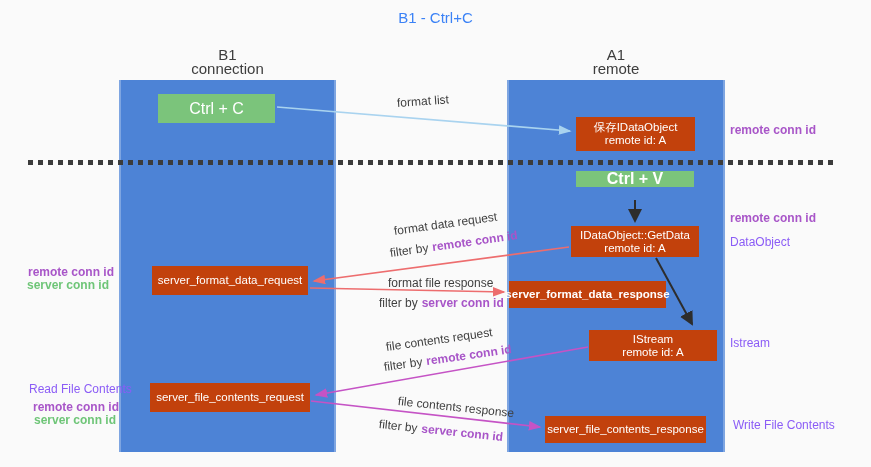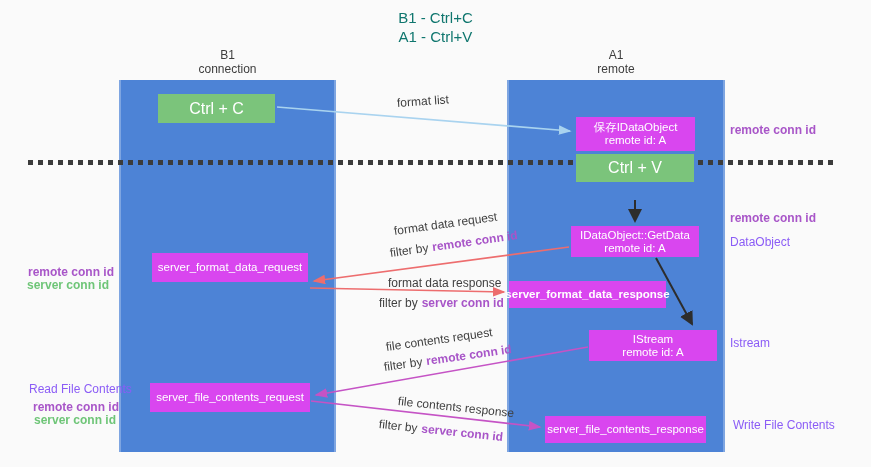--- a/index.html
+++ b/index.html
@@ -11,41 +11,41 @@
     position:relative;
     width:871px;height:467px;
     background:#fafafa;
     overflow:hidden;
   }
   .abs{position:absolute;}
   .title{
     left:0;right:0;top:8px;
     text-align:center;
     font-size:15px;line-height:19px;
-    color:#0f766e;
+    color:#3b82f6;
   }
   .lane{
     background:#4d83d6;
     box-shadow:inset 2px 0 0 rgba(255,255,255,.28), inset -2px 0 0 rgba(255,255,255,.28);
   }
   .lane-header{
     text-align:center;
-    font-size:12px;line-height:14px;
+    font-size:15px;line-height:14px;
     color:#3d3d3d;
   }
   .box{
     display:flex;align-items:center;justify-content:center;
     flex-direction:column;
     color:#fff;font-size:16px;line-height:14px;
     text-align:center;
     box-sizing:border-box;
   }
   .box.small{font-size:11.5px;line-height:13px;}
   .green{background:#7bc47b;}
-  .orange{background:#d946ef;}
+  .orange{background:#c2410c;}
   .dashed-line{
     left:28px;top:160px;width:805px;height:5px;
     background:repeating-linear-gradient(90deg,#3b3b3b 0 5px,transparent 5px 10px);
   }
   .annot{
     font-size:12px;color:#3f3f3f;white-space:nowrap;
     transform-origin:left center;
   }
   .rot-n8{transform:rotate(-8deg);}
   .rot-n4{transform:rotate(-4deg);}
@@ -57,21 +57,20 @@
   .filter-val{margin-left:4px;}
   svg.overlay{position:absolute;left:0;top:0;pointer-events:none;}
 </style>
 </head>
 <body>
 
 <div id="stage">
 
   <div class="abs title">
     <div>B1 - Ctrl+C</div>
-    <div>A1 - Ctrl+V</div>
   </div>
 
   <div class="abs lane-header" style="left:119px;top:48px;width:217px;">
     <div>B1</div>
     <div>connection</div>
   </div>
   <div class="abs lane-header" style="left:507px;top:48px;width:218px;">
     <div>A1</div>
     <div>remote</div>
   </div>
@@ -107,30 +106,30 @@
 
   <div class="abs box green" style="left:158px;top:94px;width:117px;height:29px;">
     <div>Ctrl + C</div>
   </div>
 
   <div class="abs box orange small" style="left:576px;top:117px;width:119px;height:34px;">
     <div>保存IDataObject</div>
     <div>remote id: A</div>
   </div>
 
-  <div class="abs box green" style="left:576px;top:154px;width:118px;height:28px;">
+  <div class="abs box green" style="left:576px;top:171px;width:118px;height:16px;font-weight:bold;">
     <div>Ctrl + V</div>
   </div>
 
   <div class="abs box orange small" style="left:571px;top:226px;width:128px;height:31px;">
     <div>IDataObject::GetData</div>
     <div>remote id: A</div>
   </div>
 
-  <div class="abs box orange small" style="left:152px;top:253px;width:156px;height:29px;">
+  <div class="abs box orange small" style="left:152px;top:266px;width:156px;height:29px;">
     <div>server_format_data_request</div>
   </div>
 
   <div class="abs box orange small" style="left:509px;top:281px;width:157px;height:27px;font-weight:bold;">
     <div>server_format_data_response</div>
   </div>
 
   <div class="abs box orange small" style="left:589px;top:330px;width:128px;height:31px;">
     <div>IStream</div>
     <div>remote id: A</div>
@@ -144,21 +143,21 @@
     <div>server_file_contents_request</div>
   </div>
 
   <div class="abs annot rot-n4" style="left:397px;top:96px;">format list</div>
 
   <div class="abs annot rot-n8" style="left:394px;top:224px;">format data request</div>
   <div class="abs annot rot-n8" style="left:390px;top:246px;">
     <span>filter by</span><span class="purple filter-val">remote conn id</span>
   </div>
 
-  <div class="abs annot" style="left:388px;top:276px;">format data response</div>
+  <div class="abs annot" style="left:388px;top:276px;">format file response</div>
   <div class="abs annot" style="left:379px;top:296px;">
     <span>filter by</span><span class="purple filter-val">server conn id</span>
   </div>
 
   <div class="abs annot rot-n8" style="left:386px;top:340px;">file contents request</div>
   <div class="abs annot rot-n8" style="left:384px;top:360px;">
     <span>filter by</span><span class="purple filter-val">remote conn id</span>
   </div>
 
   <div class="abs annot rot-p6" style="left:398px;top:394px;">file contents response</div>

